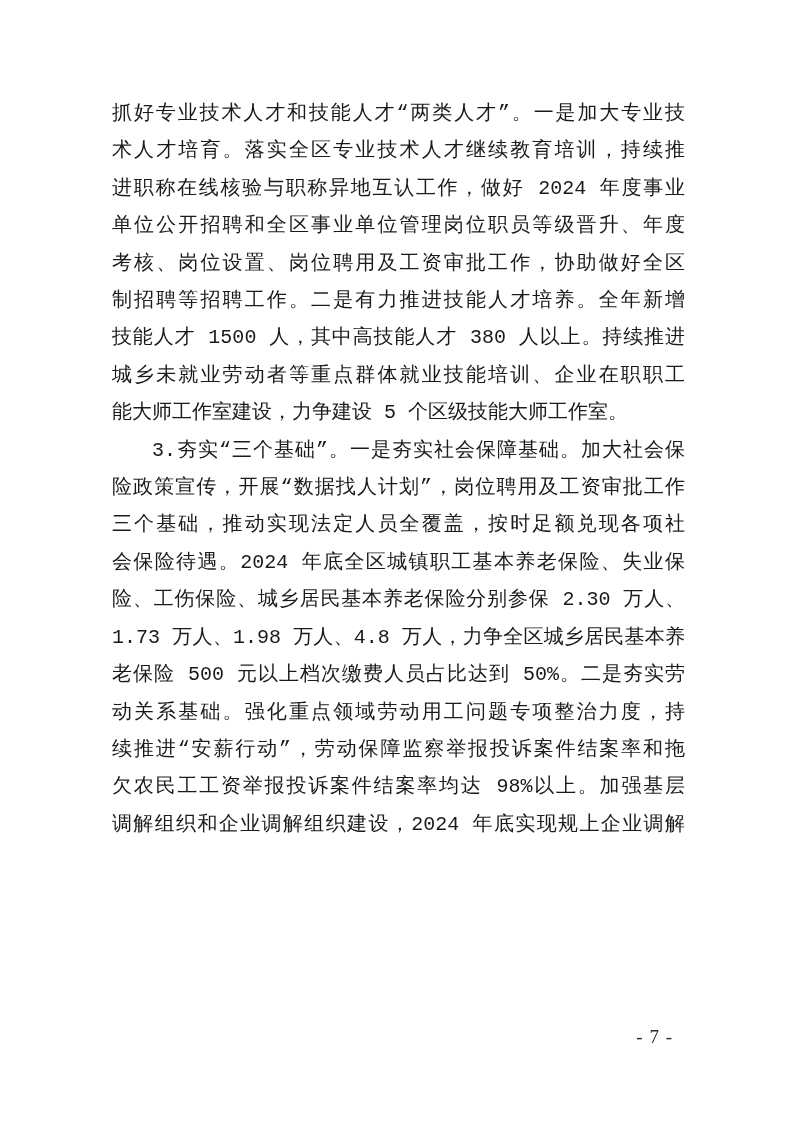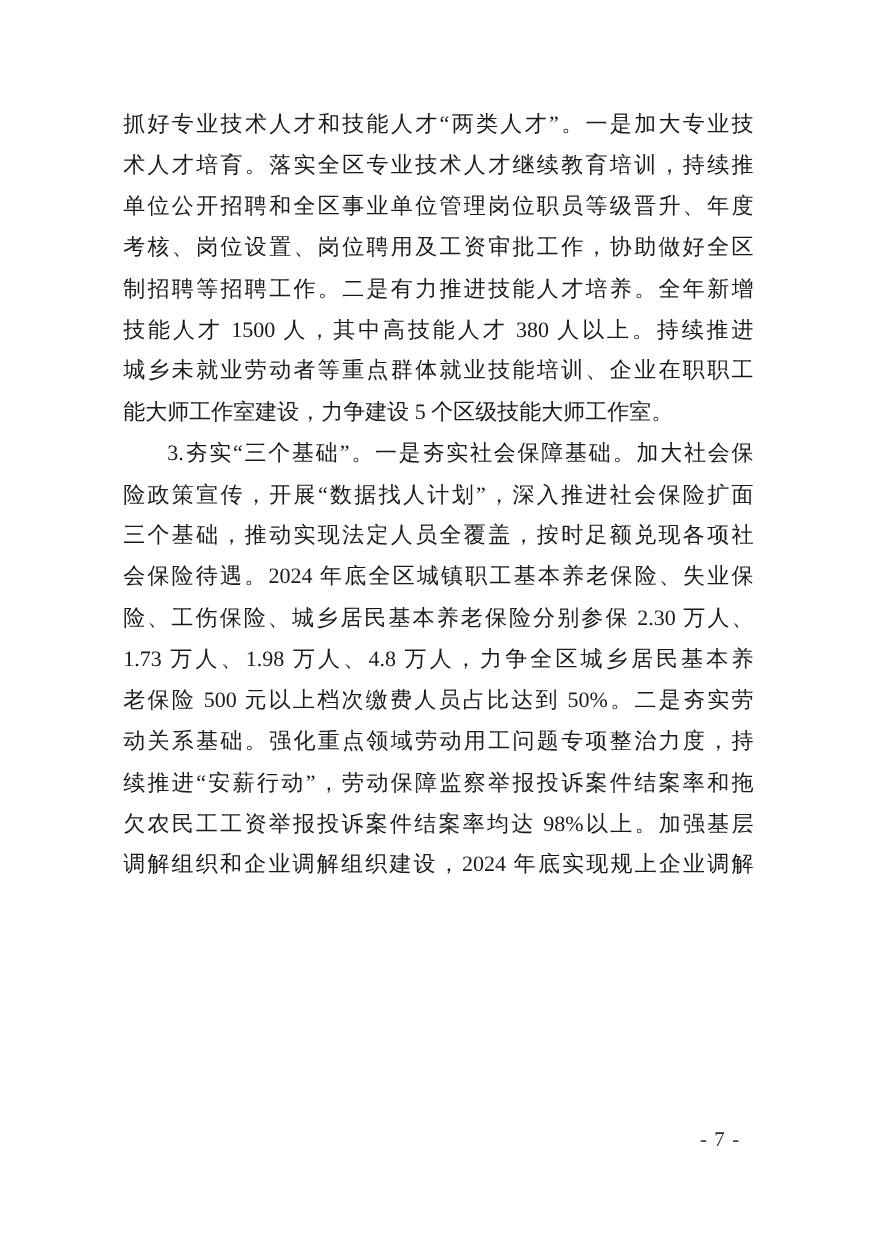--- a/index.html
+++ b/index.html
@@ -24,20 +24,21 @@
     width: 573px;
   }
   .line {
     font-size: 20px;
     line-height: 37.42px;
     height: 37.42px;
     overflow: hidden;
     text-align: justify;
     text-align-last: justify;
     color: #1a1a1a;
+    font-family: Liberation Mono, monospace;
   }
   .line.para-end {
     text-align-last: left;
   }
   .line.indent {
     text-indent: 40px;
   }
   .page-number {
     position: absolute;
     top: 1026px;
@@ -47,28 +48,29 @@
     color: #2a2a2a;
   }
 </style>
 </head>
 <body>
 
 <div class="page">
   <div class="content">
     <div class="line">抓好专业技术人才和技能人才“两类人才”。一是加大专业技</div>
     <div class="line">术人才培育。落实全区专业技术人才继续教育培训，持续推</div>
+    <div class="line">进职称在线核验与职称异地互认工作，做好 2024 年度事业</div>
     <div class="line">单位公开招聘和全区事业单位管理岗位职员等级晋升、年度</div>
     <div class="line">考核、岗位设置、岗位聘用及工资审批工作，协助做好全区</div>
     <div class="line">制招聘等招聘工作。二是有力推进技能人才培养。全年新增</div>
     <div class="line">技能人才 1500 人，其中高技能人才 380 人以上。持续推进</div>
     <div class="line">城乡未就业劳动者等重点群体就业技能培训、企业在职职工</div>
     <div class="line para-end">能大师工作室建设，力争建设 5 个区级技能大师工作室。</div>
     <div class="line indent">3.夯实“三个基础”。一是夯实社会保障基础。加大社会保</div>
-    <div class="line">险政策宣传，开展“数据找人计划”，深入推进社会保险扩面</div>
+    <div class="line">险政策宣传，开展“数据找人计划”，岗位聘用及工资审批工作</div>
     <div class="line">三个基础，推动实现法定人员全覆盖，按时足额兑现各项社</div>
     <div class="line">会保险待遇。2024 年底全区城镇职工基本养老保险、失业保</div>
     <div class="line">险、工伤保险、城乡居民基本养老保险分别参保 2.30 万人、</div>
     <div class="line">1.73 万人、1.98 万人、4.8 万人，力争全区城乡居民基本养</div>
     <div class="line">老保险 500 元以上档次缴费人员占比达到 50%。二是夯实劳</div>
     <div class="line">动关系基础。强化重点领域劳动用工问题专项整治力度，持</div>
     <div class="line">续推进“安薪行动”，劳动保障监察举报投诉案件结案率和拖</div>
     <div class="line">欠农民工工资举报投诉案件结案率均达 98%以上。加强基层</div>
     <div class="line">调解组织和企业调解组织建设，2024 年底实现规上企业调解</div>
   </div>

